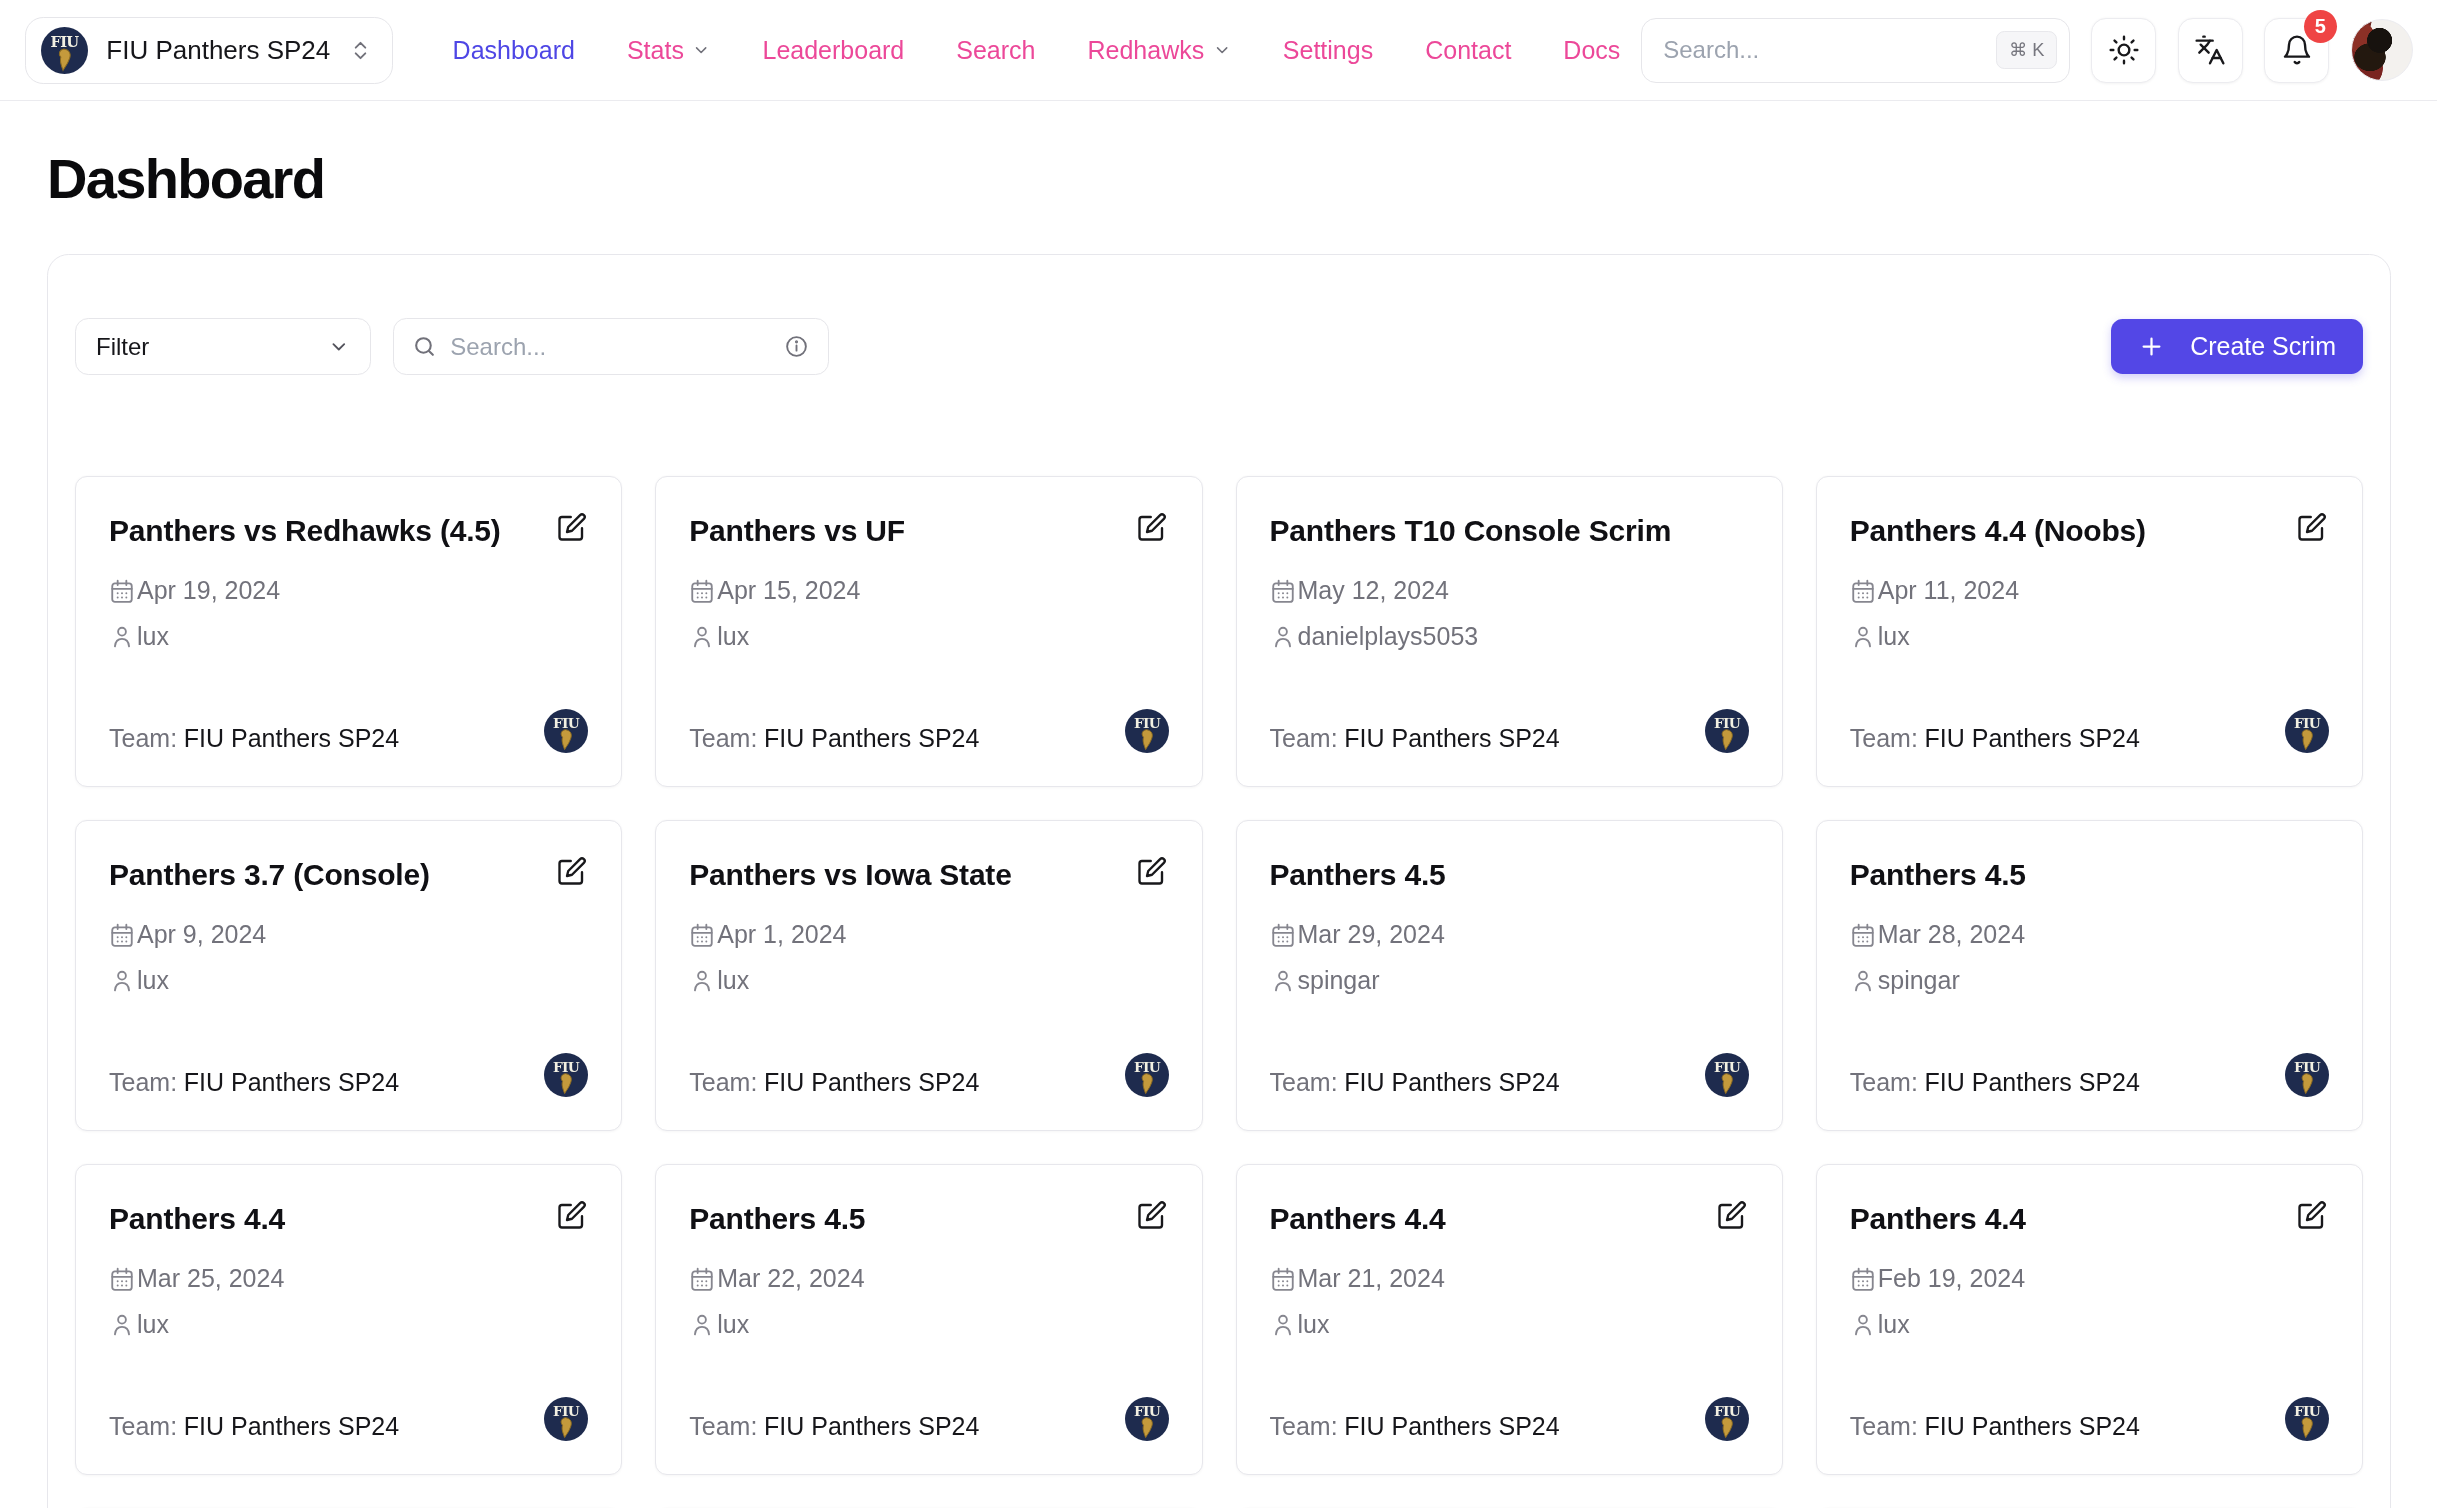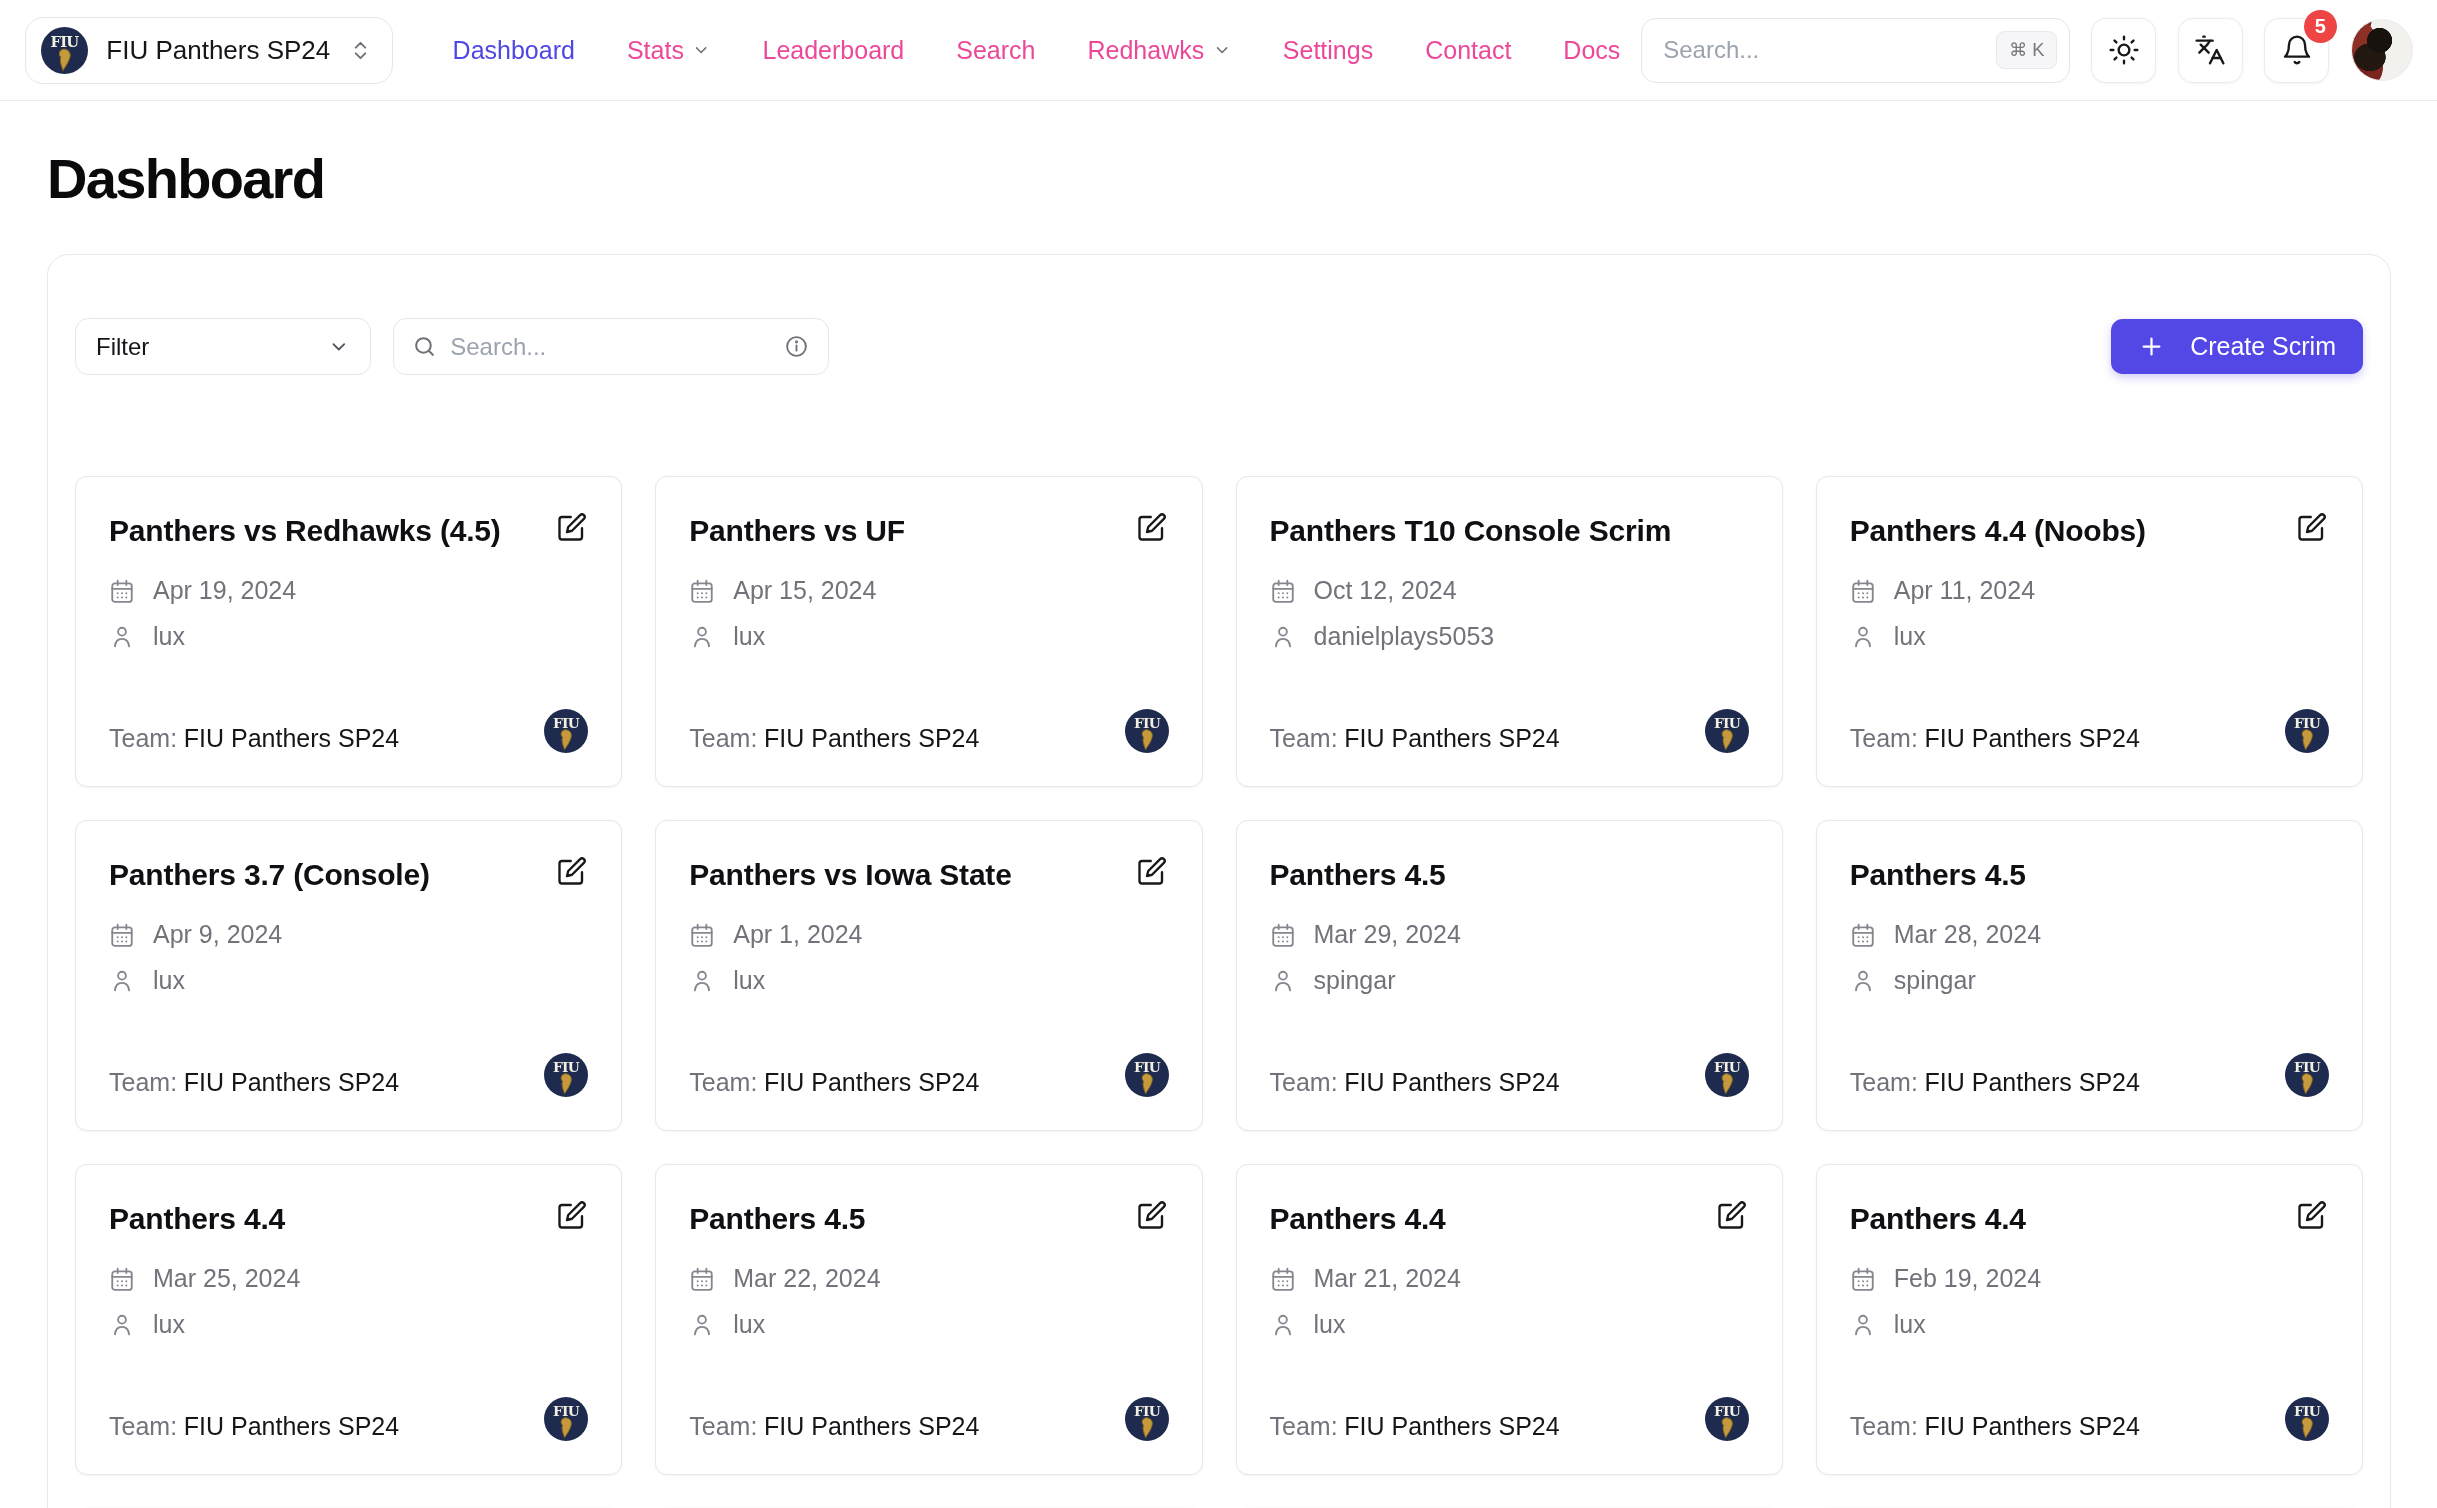--- a/index.html
+++ b/index.html
@@ -70,21 +70,21 @@
   .cards-grid { margin-top:101px; display:grid; grid-template-columns:repeat(4,1fr);
     grid-auto-rows:311px; gap:33px; }
   .card { border:1.7px solid #e7e7ec; border-radius:12px; background:#fff; padding:33px;
     display:flex; flex-direction:column; box-shadow:0 0.8px 2.5px rgba(0,0,0,.04); }
   .card-head { display:flex; align-items:flex-start; }
   .card-title { font-size:30px; font-weight:700; letter-spacing:-0.2px; color:#101014;
     line-height:1.38; flex:1; padding-right:15px; }
   .edit-btn { border:none; background:transparent; color:#18181b; cursor:pointer;
     width:37px; height:37px; display:flex; align-items:flex-start; justify-content:flex-end; padding:1.7px; }
   .card-meta { margin-top:25px; display:flex; flex-direction:column; gap:16.6px; }
-  .meta-row { display:flex; align-items:center; gap:18px; font-size:25px; color:#72727b; }
+  .meta-row { display:flex; align-items:center; gap:2px; font-size:25px; color:#72727b; }
   .meta-row .icon { color:#86868f; }
   .card-foot { margin-top:auto; display:flex; align-items:flex-end; }
   .team-line { font-size:25px; color:#72727b; white-space:nowrap; }
   .team-line .team-name { color:#16161a; font-weight:500; margin-left:6.7px; }
   .card-foot .fiu-logo { margin-left:auto; }
 </style>
 </head>
 <body>
 
 <header class="topnav">
@@ -342,21 +342,21 @@
                   <g fill="currentColor" stroke="none">
                     <circle cx="8" cy="14" r="0.9"></circle>
                     <circle cx="12" cy="14" r="0.9"></circle>
                     <circle cx="16" cy="14" r="0.9"></circle>
                     <circle cx="8" cy="18" r="0.9"></circle>
                     <circle cx="12" cy="18" r="0.9"></circle>
                     <circle cx="16" cy="18" r="0.9"></circle>
                   </g>
                 </svg>
         </span>
-        <span class="meta-text scrim-date">Oct 12, 2024</span>
+        <span class="meta-text scrim-date">May 12, 2024</span>
       </div>
       <div class="meta-row">
         <span class="icon">
           <svg width="26" height="26" viewBox="0 0 24 24" fill="none" stroke="currentColor" stroke-width="1.7" stroke-linecap="round">
                   <circle cx="12" cy="8" r="3.6"></circle>
                   <path d="M5.5 21.5c.4-4.2 2.9-6.8 6.5-6.8s6.1 2.6 6.5 6.8"></path>
                 </svg>
         </span>
         <span class="meta-text scrim-user">danielplays5053</span>
       </div>

